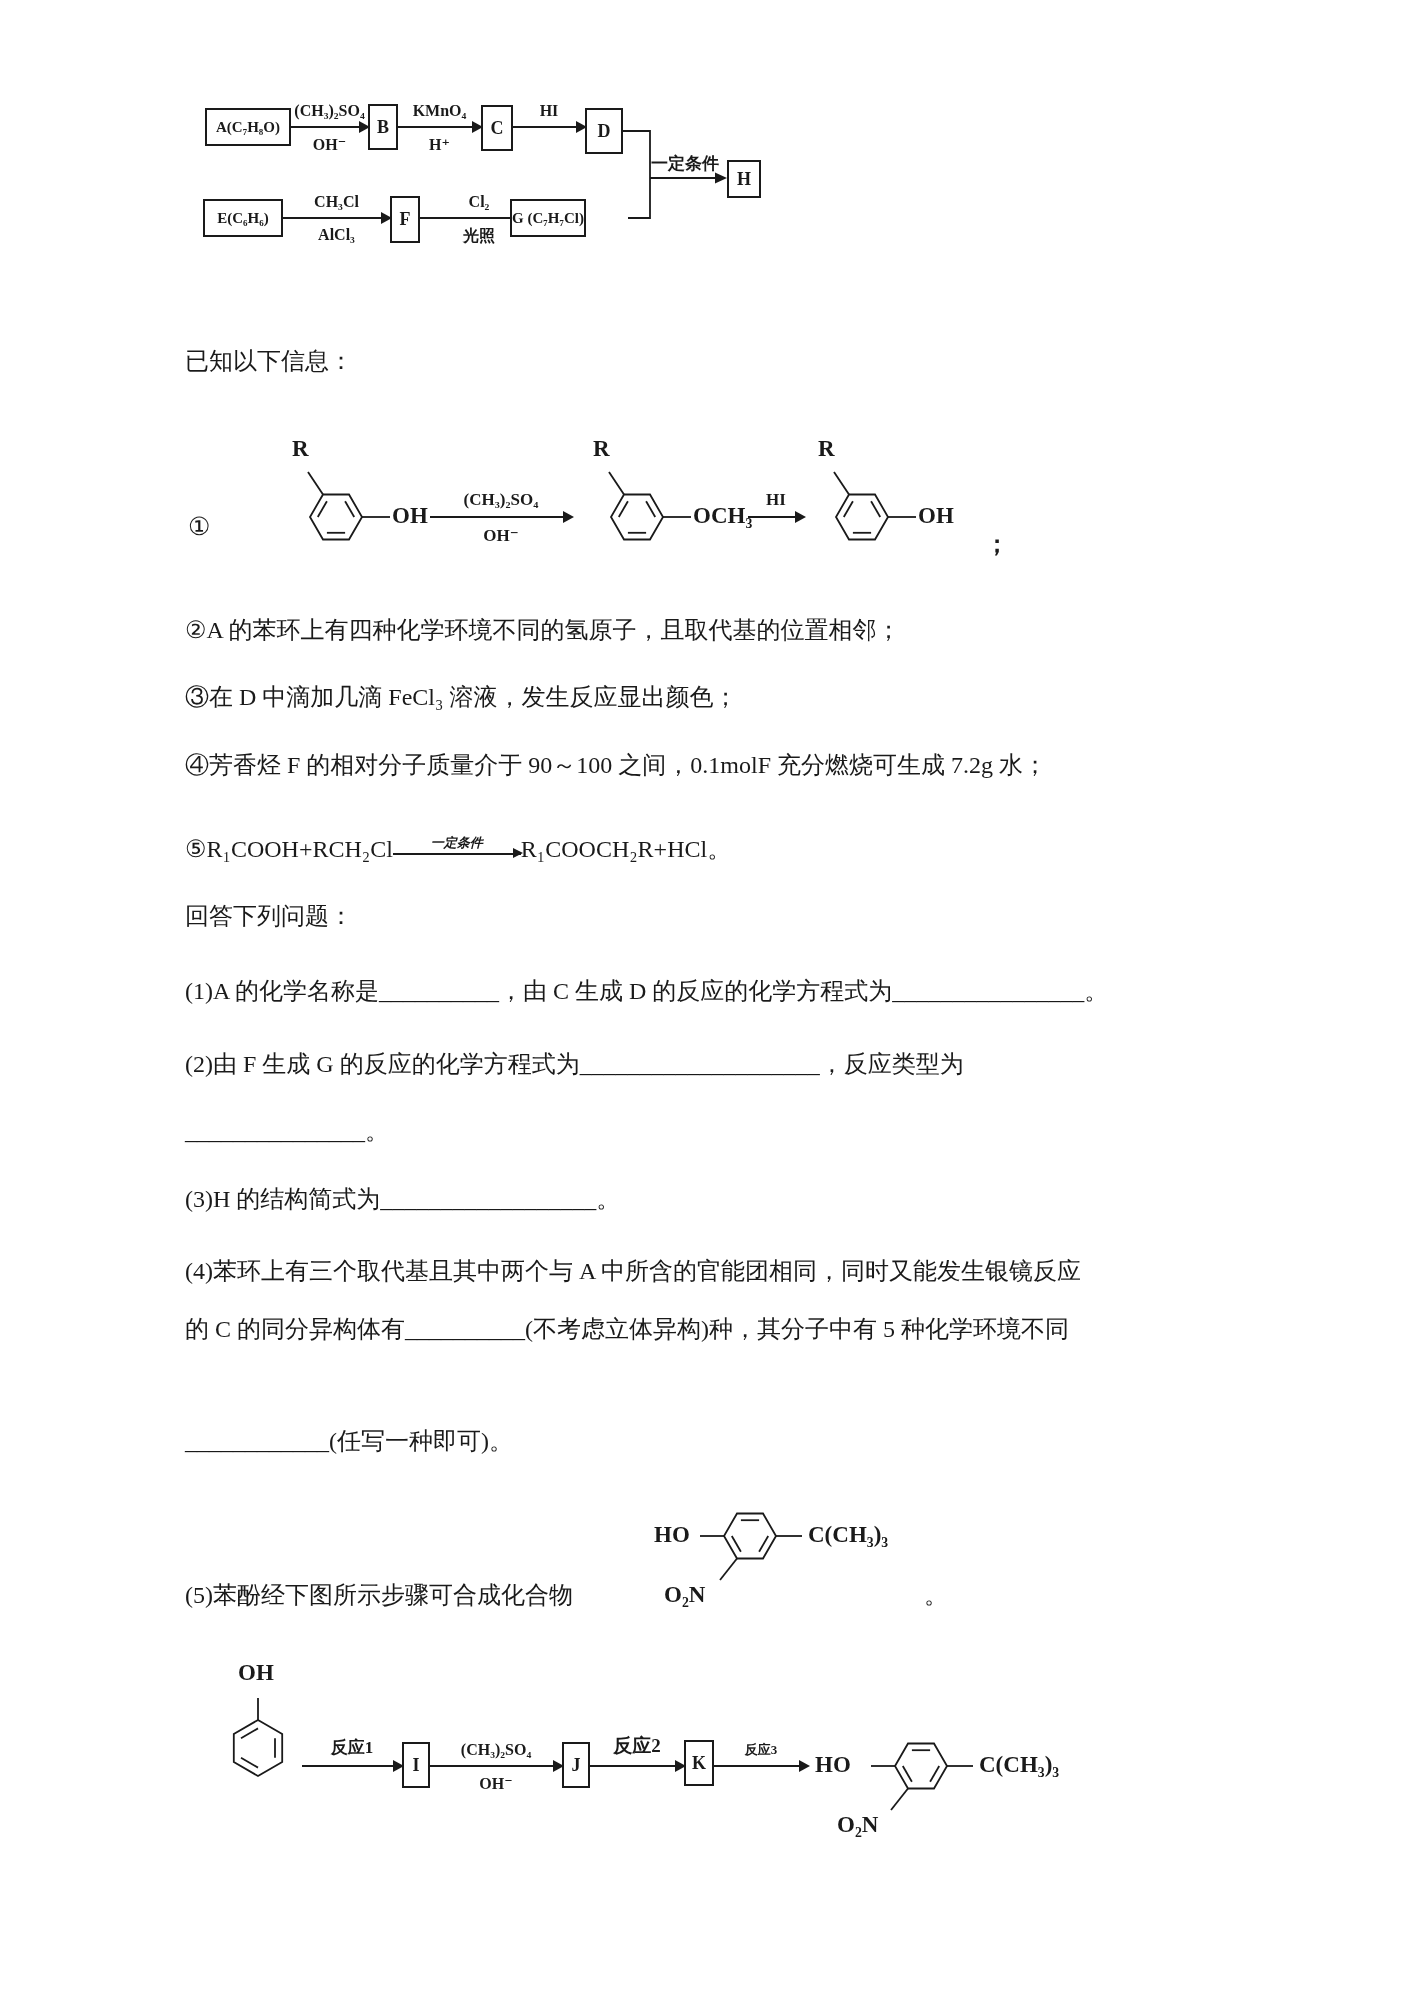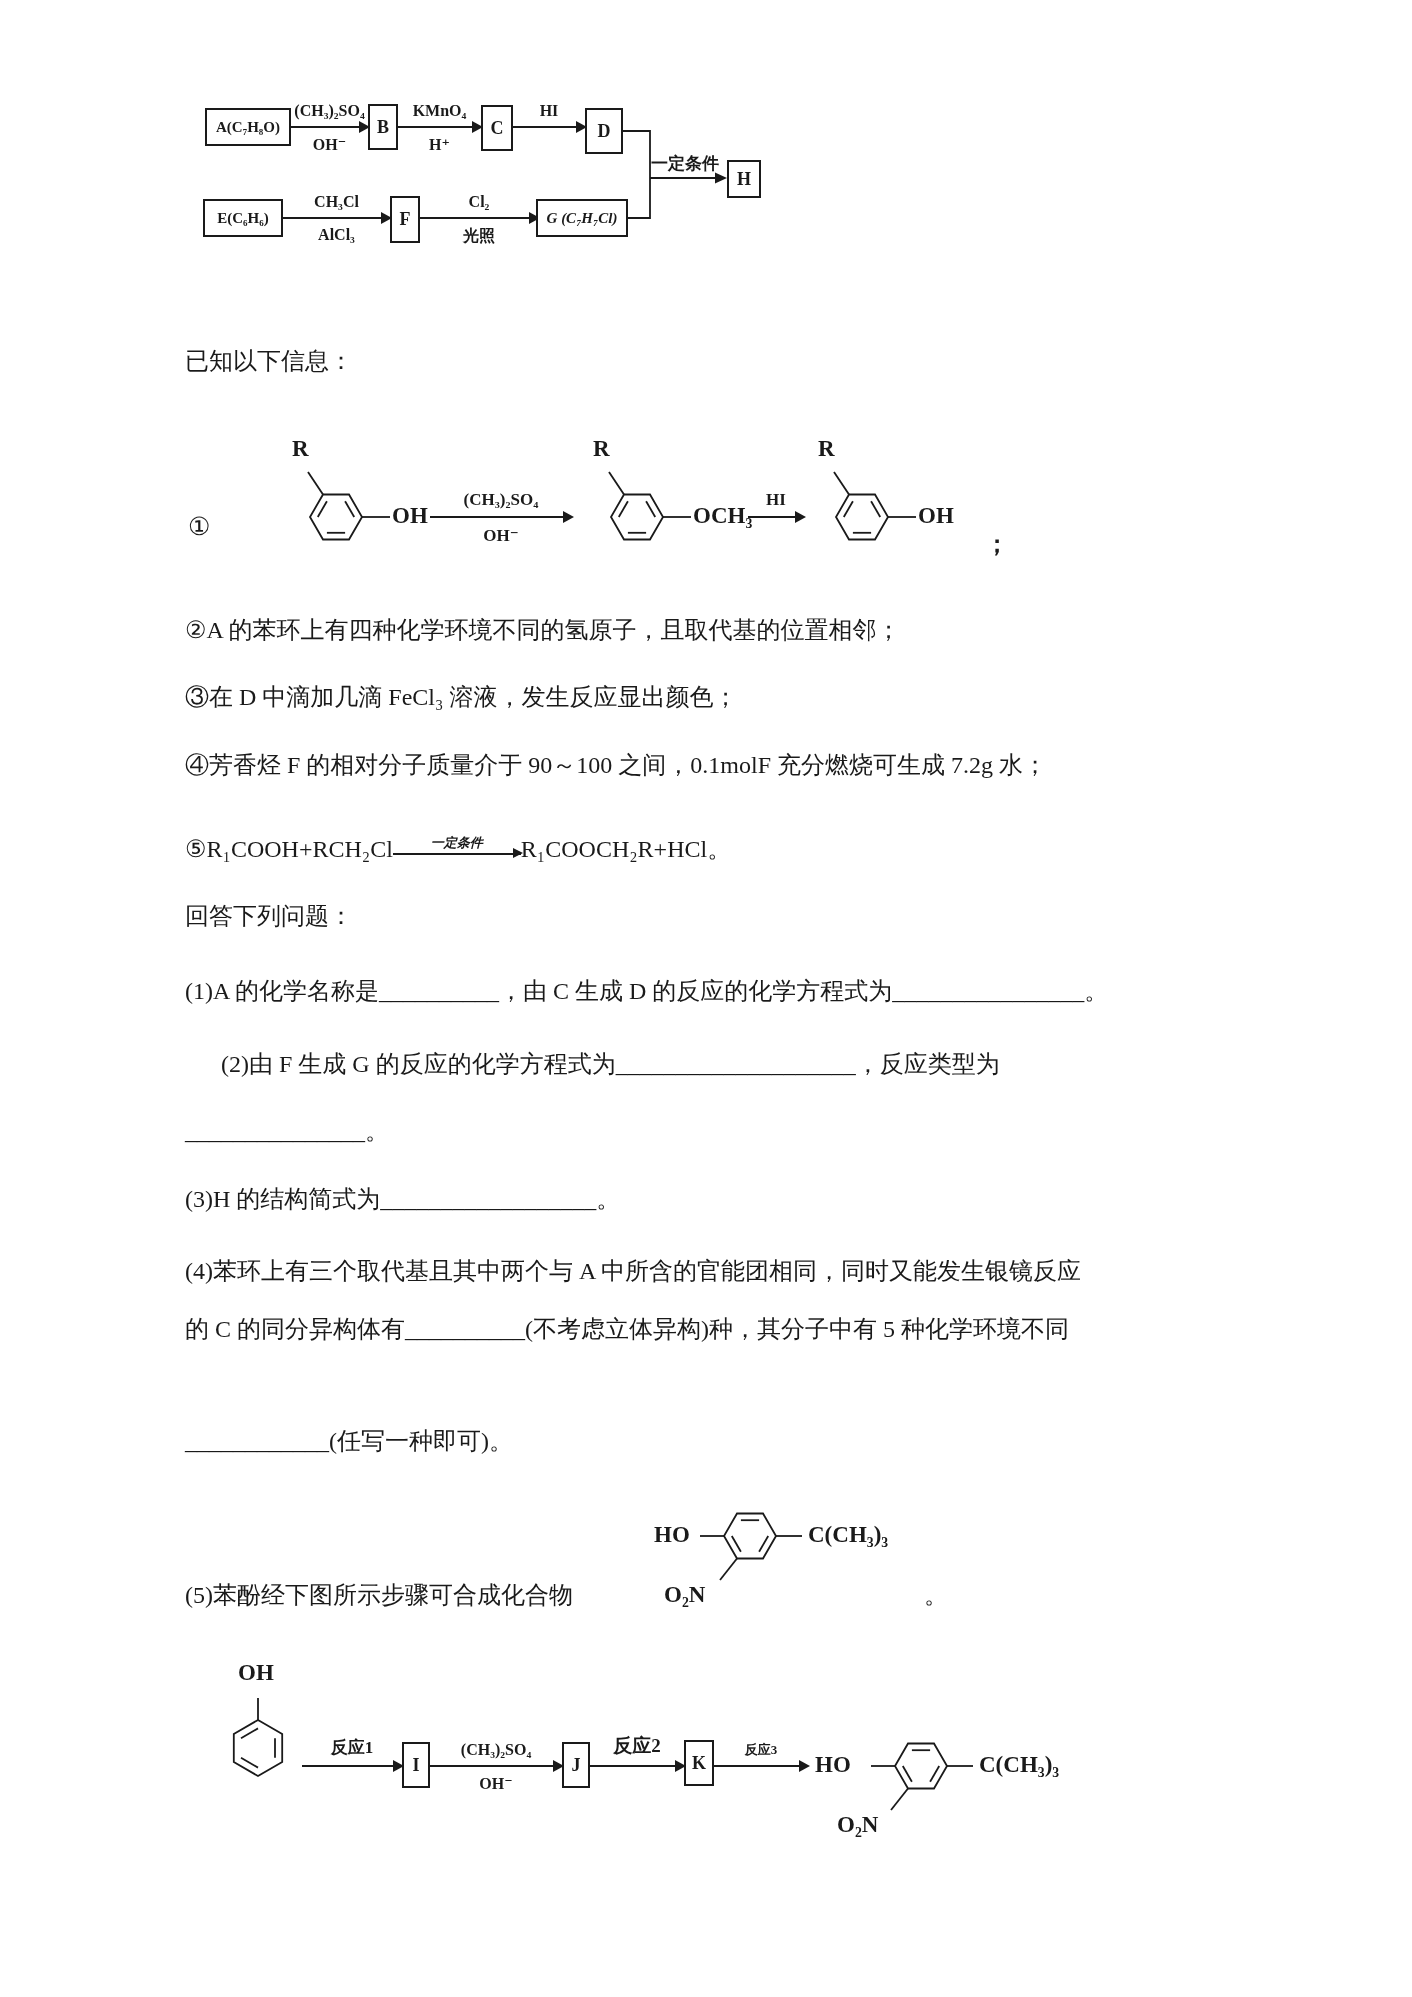--- a/index.html
+++ b/index.html
@@ -102,21 +102,21 @@
     <div class="box letter" style="left:390px;top:196px;width:30px;height:47px;">
         <span>F</span>
       </div>
 
     <div class="arrow" style="left:420px;top:217px;width:118px;">
       <span class="alabel-top">Cl₂</span>
       <div class="shaft"></div>
       <span class="alabel-bot">光照</span>
     </div>
 
-    <div class="box" style="left:536px;top:199px;width:92px;height:38px;font-style:italic;">
+    <div class="box" style="left:510px;top:199px;width:76px;height:38px;">
         <span>G (C₇H₇Cl)</span>
       </div>
   </div>
 
   <div class="heading" style="left:185px;top:345px;">已知以下信息：</div>
 
   <div>
     <span class="chem" style="left:188px;top:512px;font-size:25px;font-weight:normal;">①</span>
 
     <div class="struct" style="left:286px;top:436px;width:170px;height:135px;">
@@ -176,21 +176,21 @@
   <div class="line" style="left:185px;top:682px;">③在 D 中滴加几滴 FeCl₃ 溶液，发生反应显出颜色；</div>
   <div class="line" style="left:185px;top:750px;">④芳香烃 F 的相对分子质量介于 90～100 之间，0.1molF 充分燃烧可生成 7.2g 水；</div>
 
   <div class="line" style="left:185px;top:828px;">
     <span>⑤R₁COOH+RCH₂Cl</span><span class="inline-arrow"><i class="ia-label">一定条件</i><i class="ia-line"></i></span><span>R₁COOCH₂R+HCl。</span>
   </div>
 
   <div class="heading" style="left:185px;top:900px;">回答下列问题：</div>
 
   <div class="line" style="left:185px;top:976px;">(1)A 的化学名称是__________，由 C 生成 D 的反应的化学方程式为________________。</div>
-  <div class="line" style="left:185px;top:1049px;margin-left:36px;">(2)由 F 生成 G 的反应的化学方程式为____________________，反应类型为</div>
+  <div class="line" style="left:185px;top:1049px;">(2)由 F 生成 G 的反应的化学方程式为____________________，反应类型为</div>
   <div class="line" style="left:185px;top:1116px;">_______________。</div>
   <div class="line" style="left:185px;top:1184px;">(3)H 的结构简式为__________________。</div>
   <div class="line" style="left:185px;top:1256px;">(4)苯环上有三个取代基且其中两个与 A 中所含的官能团相同，同时又能发生银镜反应</div>
   <div class="line" style="left:185px;top:1314px;">的 C 的同分异构体有__________(不考虑立体异构)种，其分子中有 5 种化学环境不同</div>
   <div class="line" style="left:185px;top:1426px;">____________(任写一种即可)。</div>
 
   <div class="struct" style="left:640px;top:1488px;width:300px;height:135px;">
     <span class="chem" style="left:14px;top:34px;font-size:23px;">HO</span>
     <svg width="120" height="100" viewBox="0 0 120 100" style="left:52px;top:0;">
       <polygon points="84,48 71,70.5 45,70.5 32,48 45,25.5 71,25.5"></polygon>

